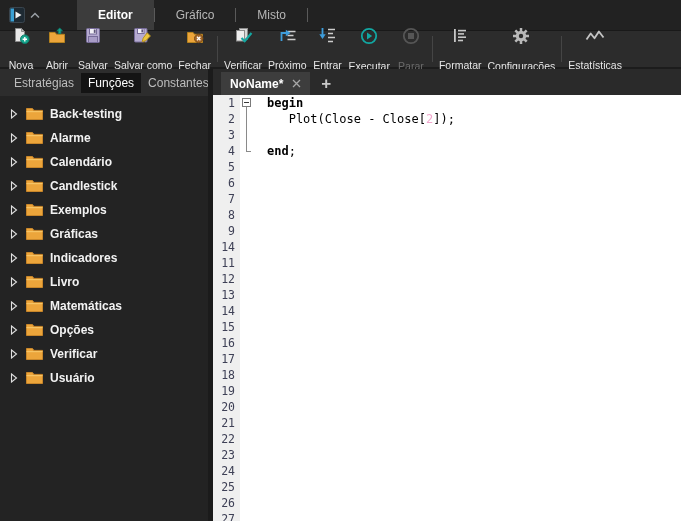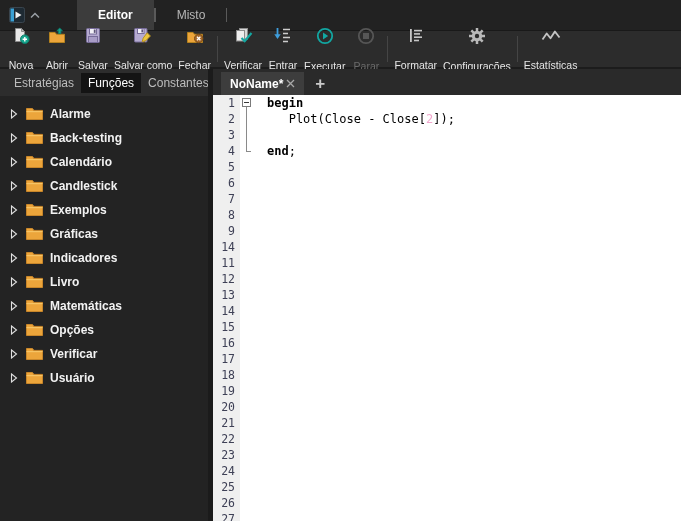--- a/index.html
+++ b/index.html
@@ -41,21 +41,21 @@
 
   .folders{flex:1;padding-top:6px;overflow:hidden;}
   .folder-row{height:24px;display:flex;align-items:center;padding-left:10px;gap:7px;cursor:default;}
   .tri{display:flex;align-items:center;width:9px;flex:0 0 auto;}
   .folder-ico{display:flex;align-items:center;flex:0 0 auto;}
   .folder-label{color:#f2f2f2;font-size:12px;font-weight:bold;white-space:nowrap;}
 
   
   .editor-col{flex:1;display:flex;flex-direction:column;min-width:0;}
   .tabstrip{height:26px;flex:0 0 auto;background:#2a2a2a;display:flex;align-items:flex-end;padding-left:8px;}
-  .file-tab{background:#3d3d3d;height:23px;display:flex;align-items:center;padding:0 9px;gap:3px;}
+  .file-tab{background:#3d3d3d;height:23px;display:flex;align-items:center;padding:0 9px;gap:9px;}
   .file-tab .t{color:#ffffff;font-weight:bold;font-size:12px;white-space:nowrap;}
   .file-tab .x{display:flex;align-items:center;}
   .newtab{height:23px;display:flex;align-items:center;padding:0 11px;color:#c9c9c9;font-size:17px;font-weight:bold;}
 
   .editor-body{flex:1;background:#ffffff;display:flex;overflow:hidden;min-height:0;}
   .gutter{width:27px;flex:0 0 auto;background:#efefef;}
   .gutter .ln{height:16px;line-height:16px;text-align:right;padding-right:5px;
     font-family:"DejaVu Sans Mono",monospace;font-size:11.5px;color:#3e4056;}
   .foldcol{width:15px;flex:0 0 auto;}
   .fold-cell{position:relative;height:16px;}
@@ -89,20 +89,21 @@
       </span>
       <span class="qico">
         <svg width="10" height="7" viewBox="0 0 10 7">
             <path d="M1 5.5L5 1.5 9 5.5" fill="none" stroke="#9aa0a6" stroke-width="1.5"></path>
           </svg>
       </span>
     </div>
     <div class="menu-tabs">
         <div class="menu-tab active">Editor</div>
         <div class="menu-sep"></div>
+        <div class="menu-tab">Gráfico</div>
         <div class="menu-sep"></div>
         <div class="menu-tab">Misto</div>
         <div class="menu-sep"></div>
       </div>
   </div>
 
   <div class="toolbar">
       <div class="tb-btn">
         <span class="ico">
           <svg width="18" height="17" viewBox="0 0 18 17">
@@ -159,20 +160,30 @@
       <div class="tb-sep"></div>
       <div class="tb-btn">
         <span class="ico">
           <svg width="19" height="17" viewBox="0 0 19 17">
             <rect x="5.5" y="1.5" width="8" height="10.5" fill="#d9d9d9" stroke="#8d8d8d"></rect>
             <rect x="2.5" y="3.5" width="8" height="10.5" fill="#efefef" stroke="#8d8d8d"></rect>
             <path d="M7.5 11l3.2 3.2L17.5 6" fill="none" stroke="#14a7a1" stroke-width="2.2"></path>
           </svg>
         </span>
         <span class="lbl">Verificar</span>
+      </div>
+      <div class="tb-btn">
+        <span class="ico">
+          <svg width="19" height="17" viewBox="0 0 19 17">
+            <path d="M9.5 4.5h8M9.5 8.5h6M9.5 12.5h8" stroke="#cdcdcd" stroke-width="1.4"></path>
+            <path d="M3.5 14V6h5" fill="none" stroke="#3e9ddb" stroke-width="1.8"></path>
+            <path d="M7.8 2.8L12.5 6l-4.7 3.2z" fill="#3e9ddb"></path>
+          </svg>
+        </span>
+        <span class="lbl">Próximo</span>
       </div>
       <div class="tb-btn">
         <span class="ico">
           <svg width="19" height="17" viewBox="0 0 19 17">
             <path d="M10 2.5h7M10 6.5h5M10 10.5h7M10 14.5h5" stroke="#cdcdcd" stroke-width="1.4"></path>
             <path d="M4.5 1v7" stroke="#3e9ddb" stroke-width="1.8"></path>
             <path d="M1.3 7.2h6.4L4.5 12z" fill="#3e9ddb"></path>
           </svg>
         </span>
         <span class="lbl">Entrar</span>
@@ -252,35 +263,35 @@
               <svg width="8" height="10" viewBox="0 0 8 10">
                 <path d="M1.5 1l5 4-5 4z" fill="none" stroke="#dedede" stroke-width="1.1"></path>
               </svg>
             </span>
             <span class="folder-ico">
               <svg width="17" height="14" viewBox="0 0 17 14">
                 <path d="M0.5 1.5h6l1.4 1.9h8.6v9.1h-16z" fill="#eca53b" stroke="#c8862a"></path>
                 <path d="M0.5 4.6h16" stroke="#f6c465" stroke-width="1.2"></path>
               </svg>
             </span>
+            <span class="folder-label">Back-testing</span>
+          </div>
+          <div class="folder-row">
+            <span class="tri">
+              <svg width="8" height="10" viewBox="0 0 8 10">
+                <path d="M1.5 1l5 4-5 4z" fill="none" stroke="#dedede" stroke-width="1.1"></path>
+              </svg>
+            </span>
+            <span class="folder-ico">
+              <svg width="17" height="14" viewBox="0 0 17 14">
+                <path d="M0.5 1.5h6l1.4 1.9h8.6v9.1h-16z" fill="#eca53b" stroke="#c8862a"></path>
+                <path d="M0.5 4.6h16" stroke="#f6c465" stroke-width="1.2"></path>
+              </svg>
+            </span>
             <span class="folder-label">Alarme</span>
-          </div>
-          <div class="folder-row">
-            <span class="tri">
-              <svg width="8" height="10" viewBox="0 0 8 10">
-                <path d="M1.5 1l5 4-5 4z" fill="none" stroke="#dedede" stroke-width="1.1"></path>
-              </svg>
-            </span>
-            <span class="folder-ico">
-              <svg width="17" height="14" viewBox="0 0 17 14">
-                <path d="M0.5 1.5h6l1.4 1.9h8.6v9.1h-16z" fill="#eca53b" stroke="#c8862a"></path>
-                <path d="M0.5 4.6h16" stroke="#f6c465" stroke-width="1.2"></path>
-              </svg>
-            </span>
-            <span class="folder-label">Back-testing</span>
           </div>
           <div class="folder-row">
             <span class="tri">
               <svg width="8" height="10" viewBox="0 0 8 10">
                 <path d="M1.5 1l5 4-5 4z" fill="none" stroke="#dedede" stroke-width="1.1"></path>
               </svg>
             </span>
             <span class="folder-ico">
               <svg width="17" height="14" viewBox="0 0 17 14">
                 <path d="M0.5 1.5h6l1.4 1.9h8.6v9.1h-16z" fill="#eca53b" stroke="#c8862a"></path>

